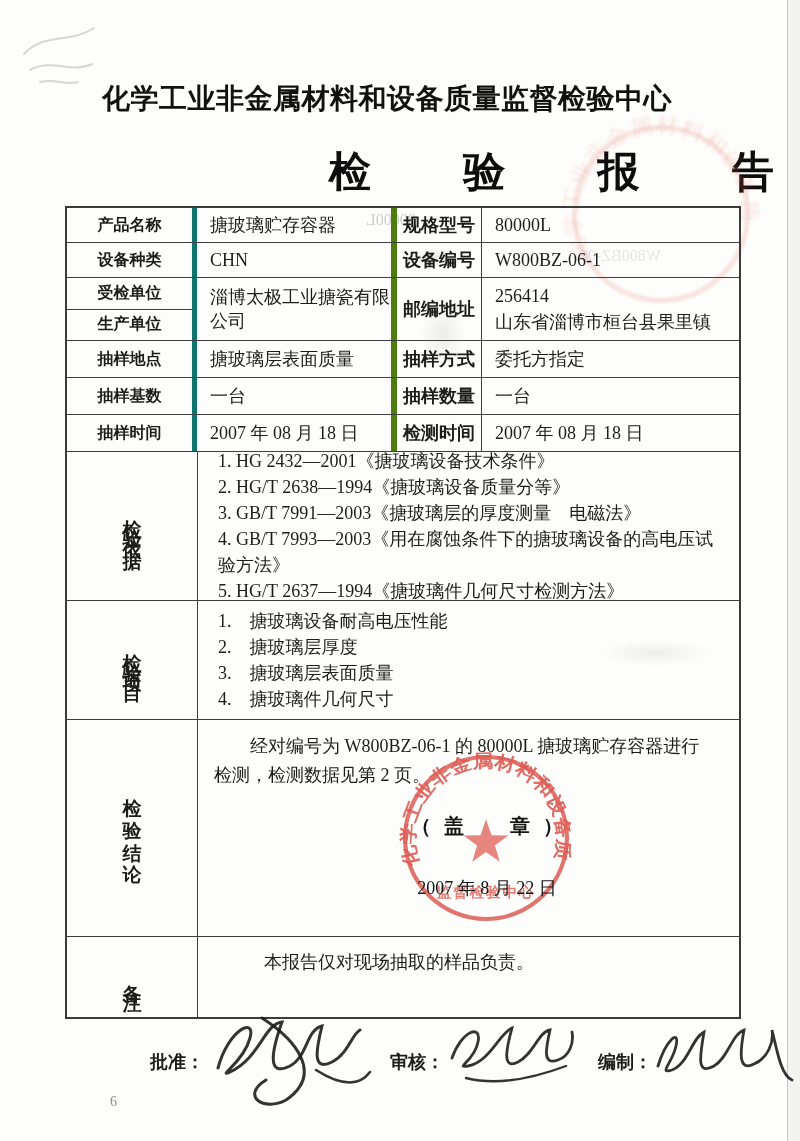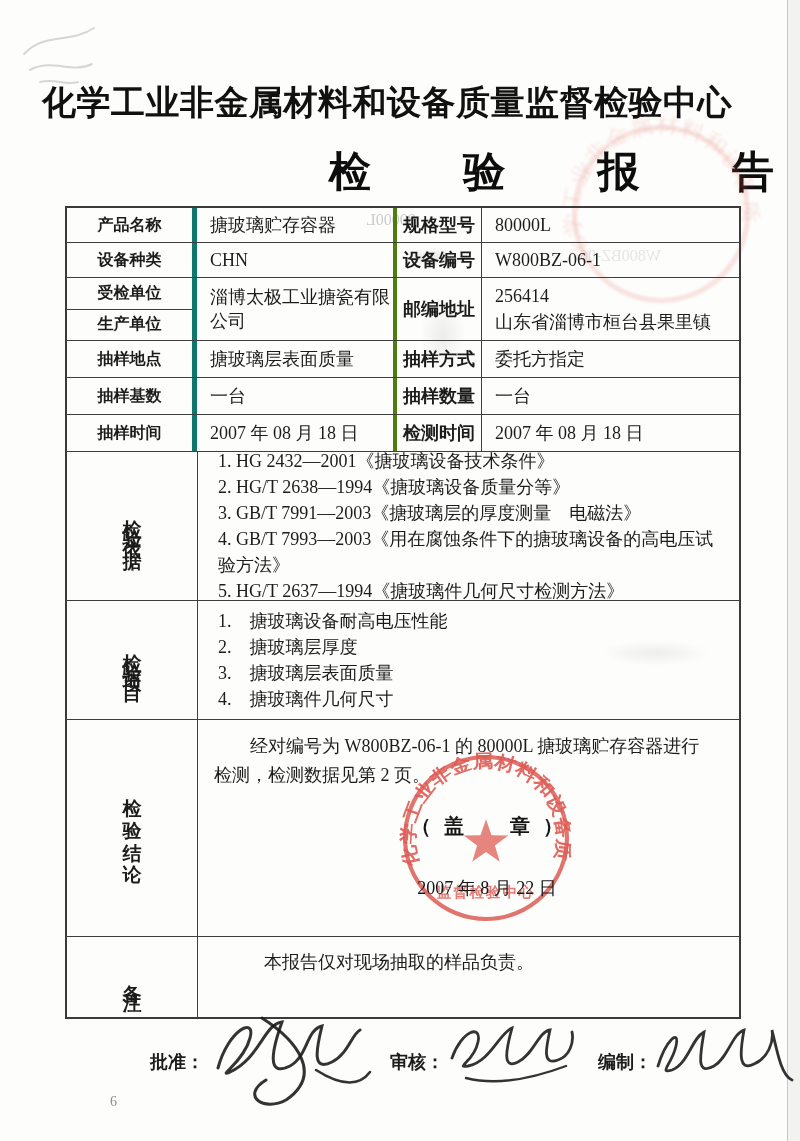--- a/index.html
+++ b/index.html
@@ -7,21 +7,21 @@
     width:800px;height:1141px;position:relative;overflow:hidden;
     background:#fdfdfb;
     font-family:"Liberation Serif","DejaVu Serif",serif;
     color:#1c1c1c;
   }
   .page{position:absolute;inset:0;}
   
   .org-name{
     position:absolute;top:80px;left:0;right:26px;text-align:center;
     font-family:"Liberation Sans","DejaVu Sans",sans-serif;
-    font-weight:bold;font-size:34px;letter-spacing:0.5px;color:#111;
+    font-weight:bold;font-size:28px;letter-spacing:0.5px;color:#111;
     white-space:nowrap;
   }
   .report-title-wrap{position:absolute;top:144px;left:0;right:26px;text-align:right;margin-left:32px;}
   .report-title{
     display:inline-block;
     font-family:"Liberation Sans","DejaVu Sans",sans-serif;
     font-weight:bold;font-size:42px;color:#0d0d0d;
     letter-spacing:2.2em;margin-right:-2.2em;white-space:nowrap;
   }
   .meta-line{position:absolute;top:181px;left:65px;right:63px;height:22px;font-size:17px;}
@@ -32,21 +32,21 @@
     position:absolute;left:65px;top:206px;width:672px;
     border:2px solid #3b3b3b;background:transparent;z-index:2;
   }
   .row{display:flex;border-bottom:1px solid #3f3f3f;}
   .row:last-child{border-bottom:none;}
   .cell{box-sizing:border-box;display:flex;align-items:center;}
   .lab{
     width:130px;justify-content:center;border-right:5px solid #0f766e;
     font-family:"Liberation Sans","DejaVu Sans",sans-serif;font-weight:bold;font-size:16px;
   }
-  .val1{width:200px;border-right:4px solid #4d7c0f;padding-left:13px;font-size:18px;}
+  .val1{width:200px;border-right:6px solid #4d7c0f;padding-left:13px;font-size:18px;}
   .lab2{
     width:85px;justify-content:center;border-right:1px solid #3f3f3f;
     font-family:"Liberation Sans","DejaVu Sans",sans-serif;font-weight:bold;font-size:18px;
   }
   .val2{flex:1;padding-left:13px;font-size:18px;}
   .h34{height:34px;} .h62{height:62px;} .h36{height:36px;}
   .split{flex-direction:column;padding:0;align-items:stretch;font-family:Liberation Mono, monospace;}
   .split > div{flex:1;display:flex;align-items:center;justify-content:center;}
   .split > div:first-child{border-bottom:1px solid #3f3f3f;}
   .preline{white-space:pre-line;line-height:1.45;}

